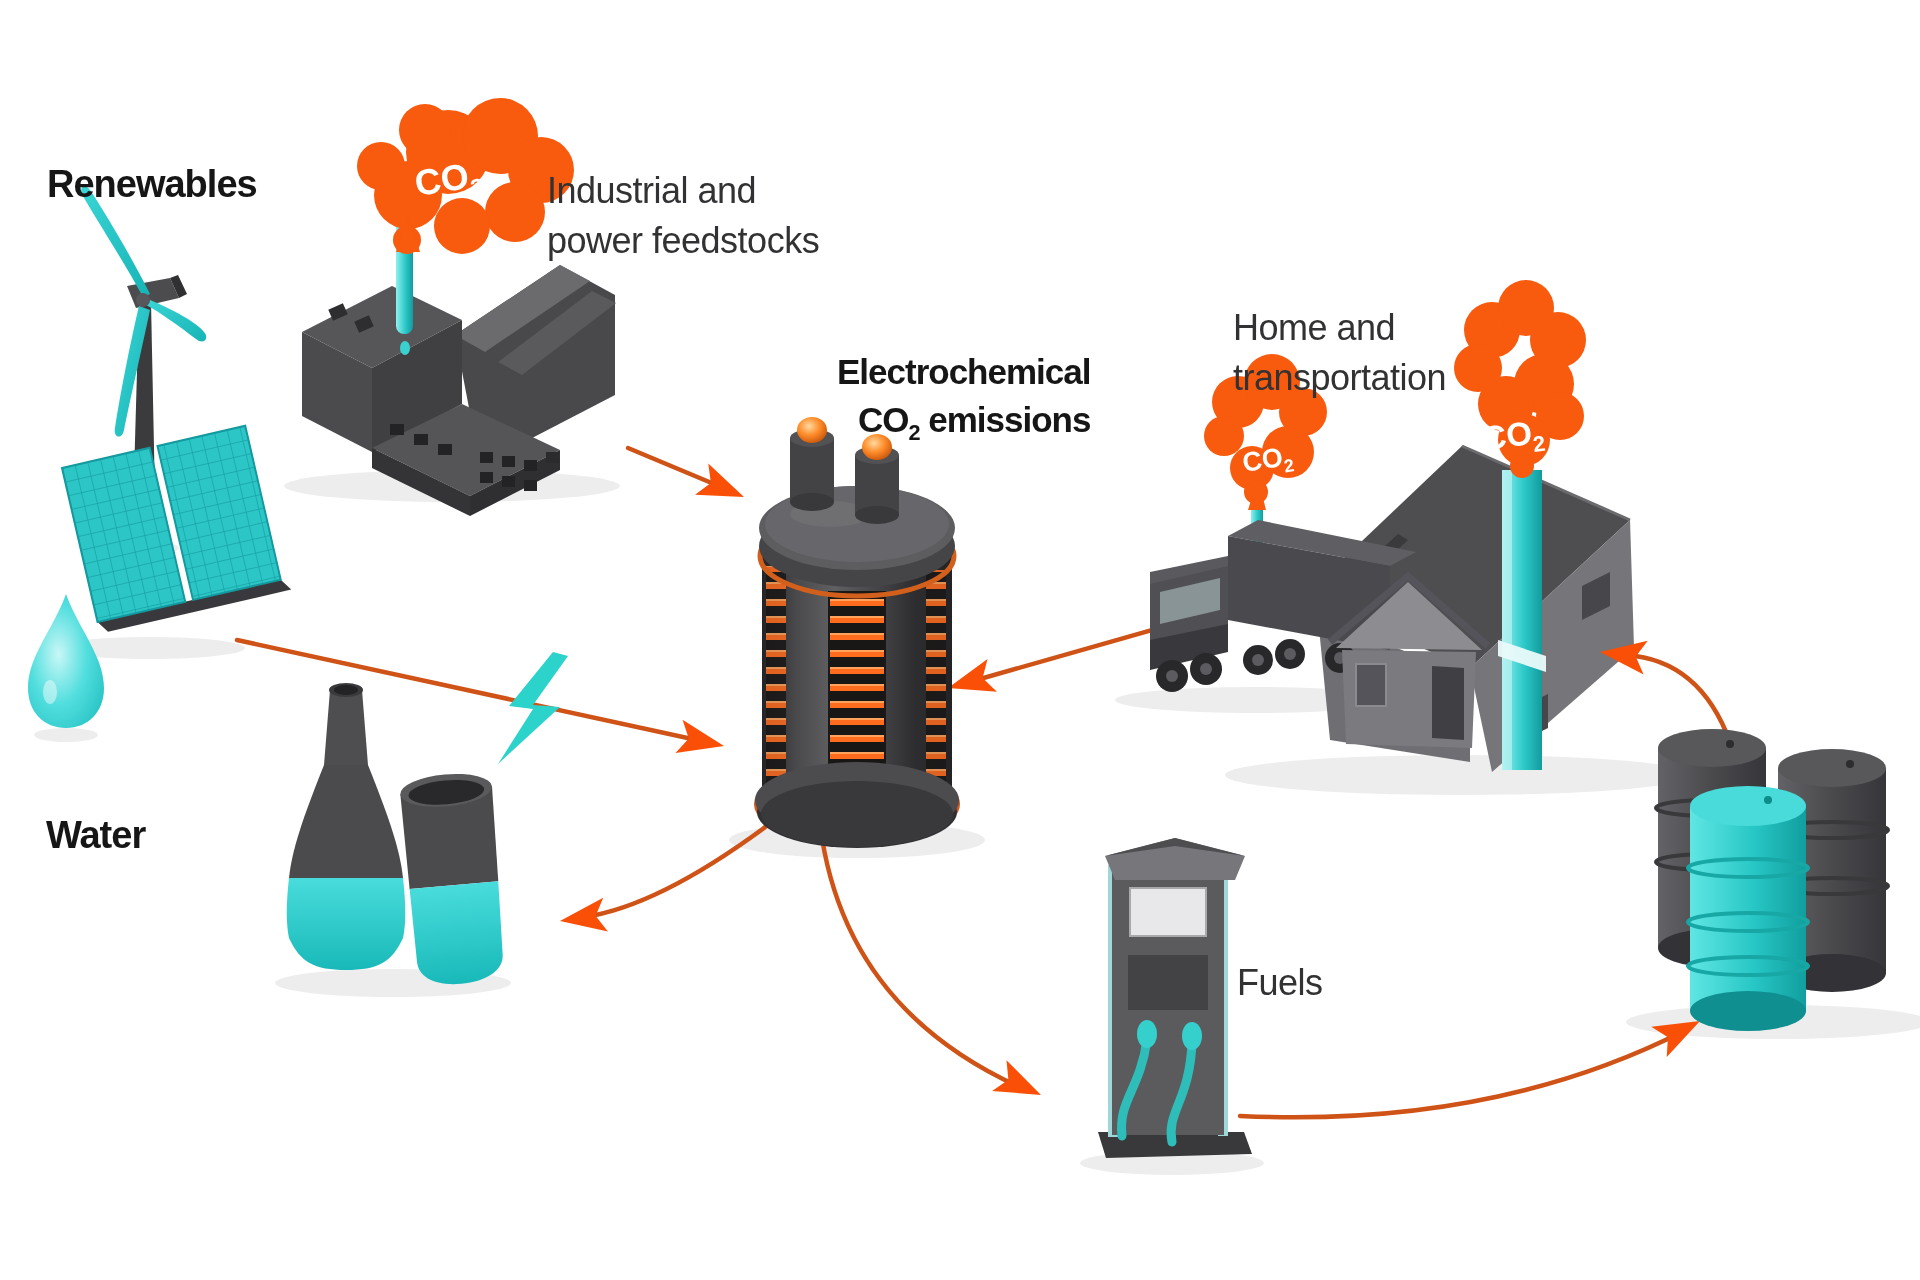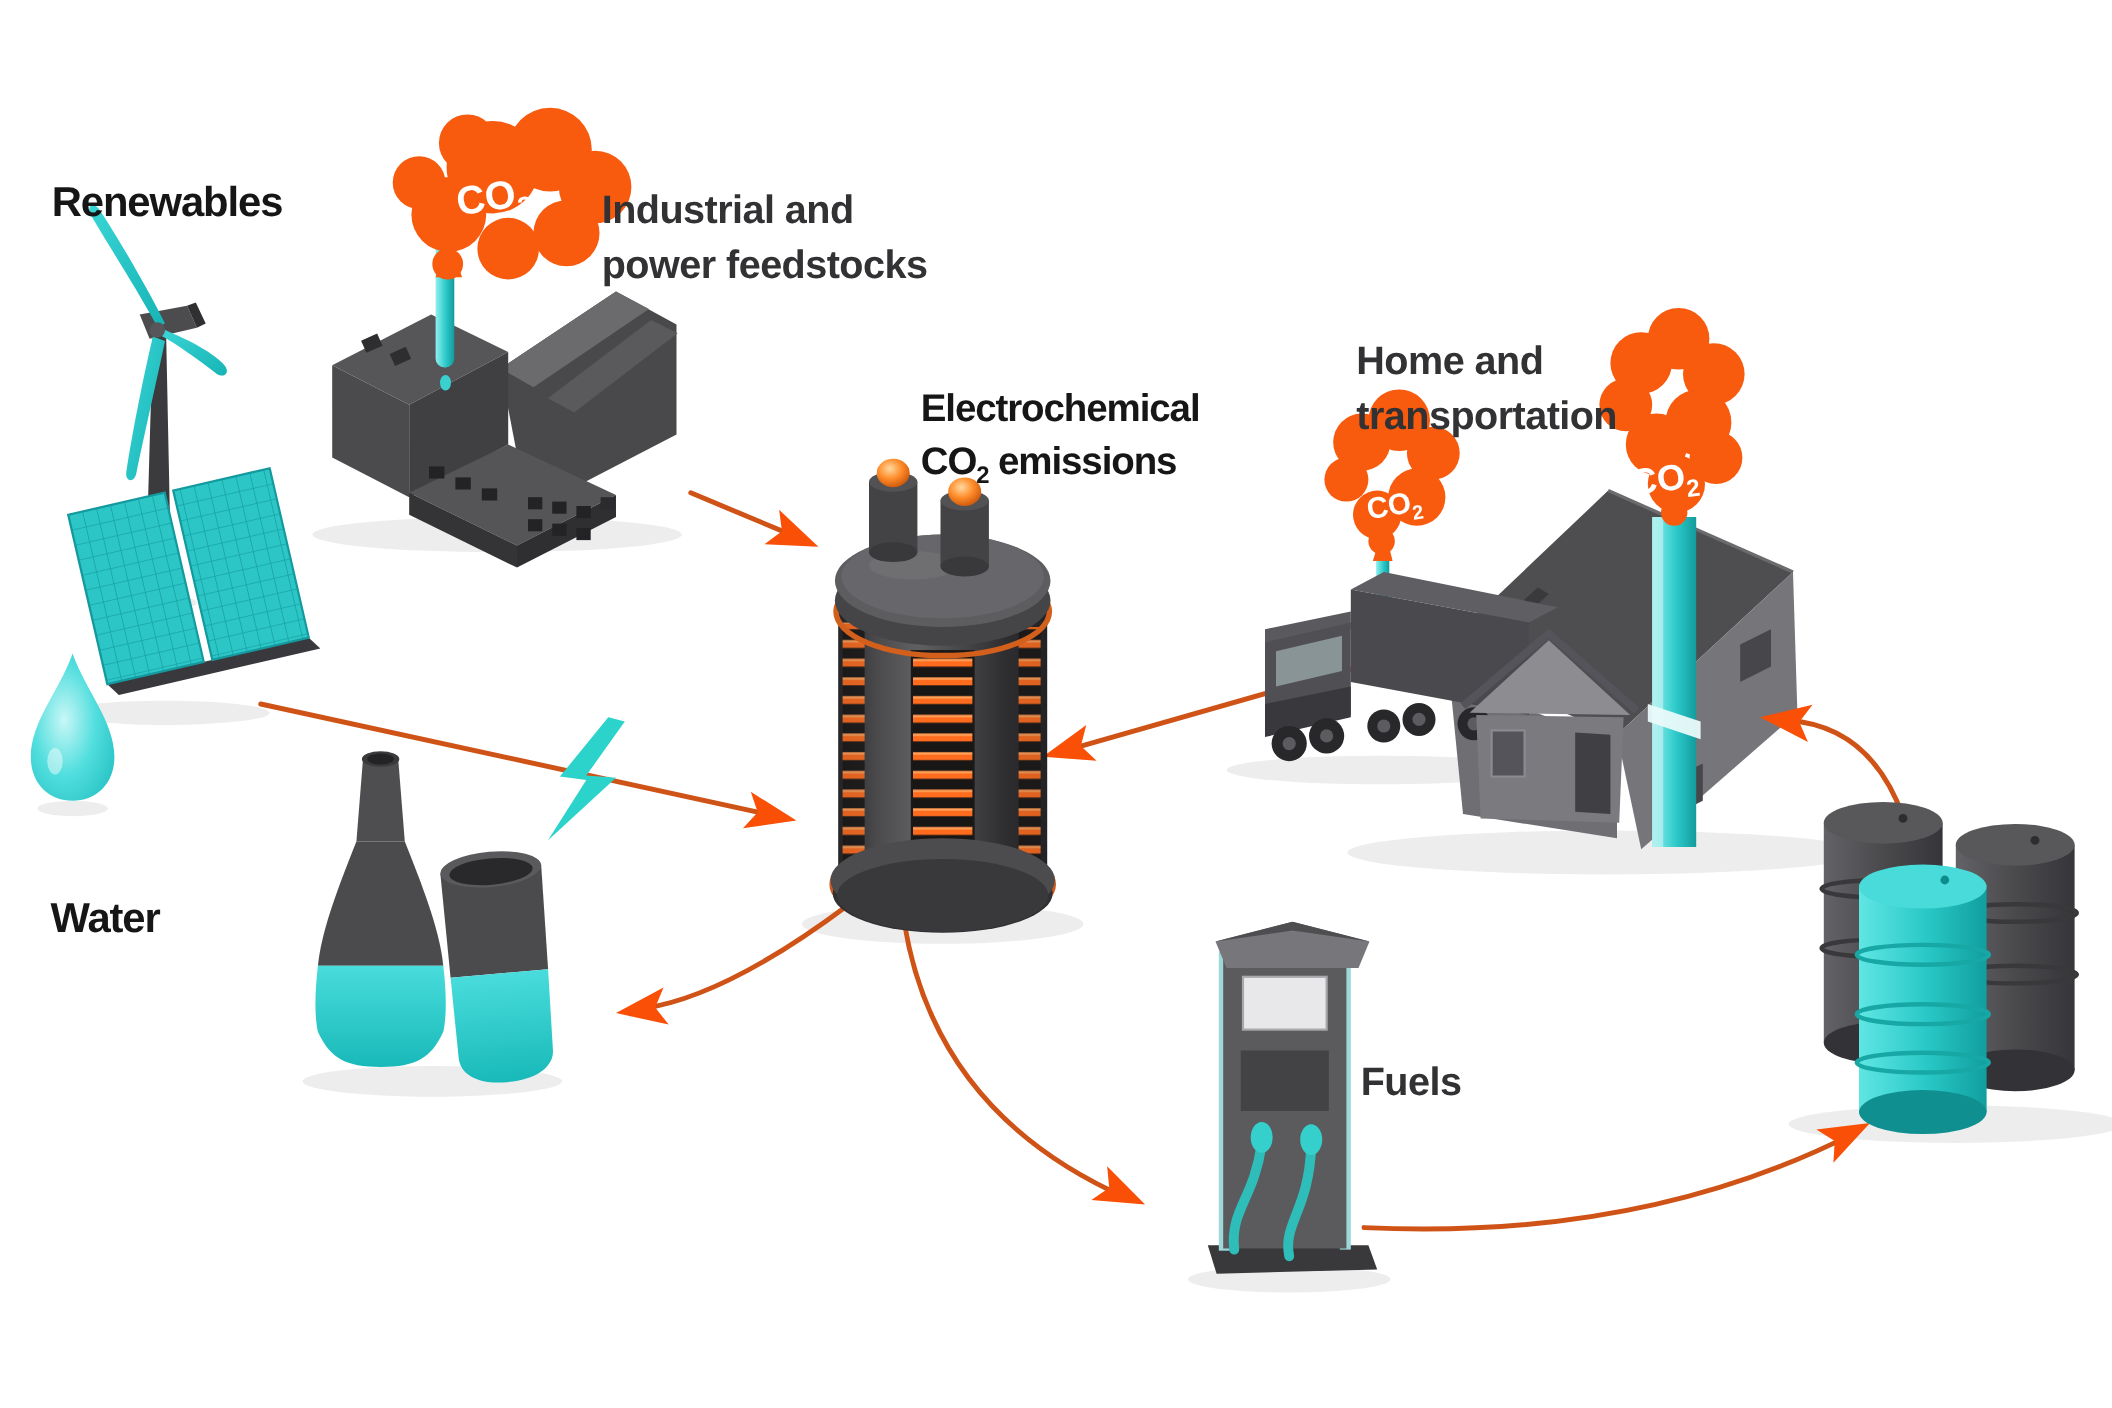--- a/index.html
+++ b/index.html
@@ -1,20 +1,20 @@
 <!DOCTYPE html>
 <html><head>
 <meta charset="utf-8">
 <style>
   html,body{margin:0;padding:0;background:#ffffff;}
   .canvas{position:relative;width:1920px;height:1280px;background:#ffffff;overflow:hidden;
           font-family:"Liberation Sans",sans-serif;}
   .scene{position:absolute;left:0;top:0;width:1920px;height:1280px;}
-  .lbl{position:absolute;color:#323234;font-size:36px;line-height:1.38;letter-spacing:-0.5px;white-space:nowrap;font-weight:bold;}
-  .lbl.bold{color:#161616;font-weight:bold;font-size:38px;letter-spacing:-1px;}
+  .lbl{position:absolute;color:#323234;font-size:36px;line-height:1.38;letter-spacing:-0.5px;white-space:nowrap;}
+  .lbl.bold{color:#161616;font-weight:bold;font-size:38px;letter-spacing:-1px;text-align:right;}
   .sub2{font-size:0.62em;vertical-align:sub;}
   svg text{font-family:"Liberation Sans",sans-serif;}
 </style>
 </head>
 <body>
 
 <div class="canvas">
 
 <svg class="scene" viewBox="0 0 1920 1280">
   <defs>

